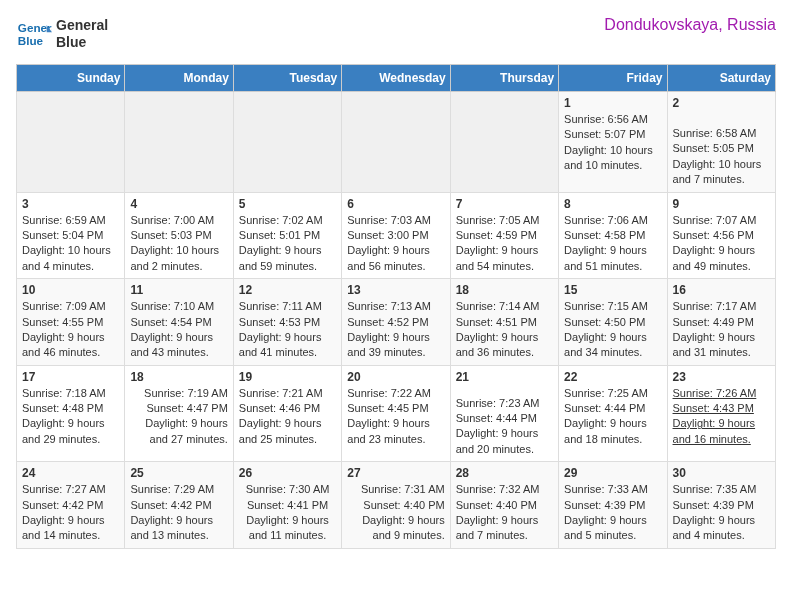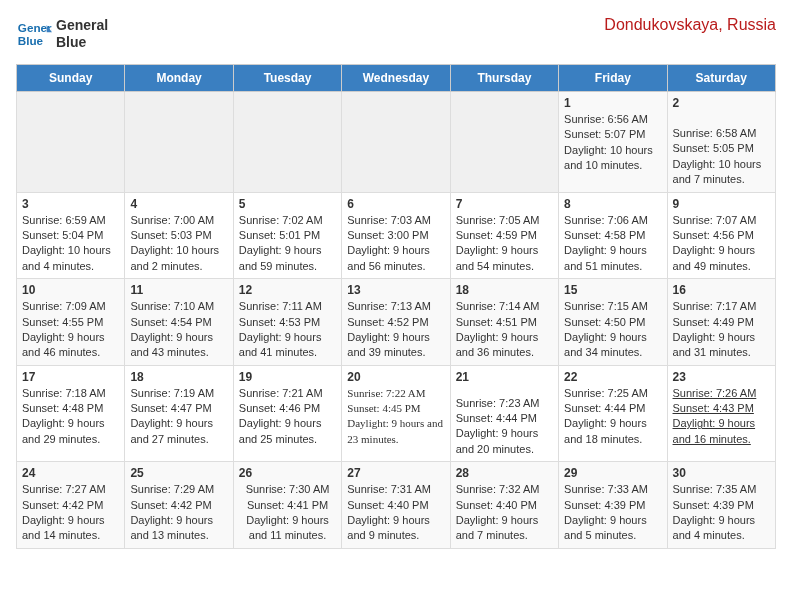--- a/index.html
+++ b/index.html
@@ -34,33 +34,33 @@
     .title-block {
       text-align: right;
     }
     .month-title {
       font-size: 32px;
       font-weight: normal;
       color: #333;
     }
     .location {
       font-size: 16px;
-      color: #b91c1c;
+      color: #a21caf;
     }
     table {
       width: 100%;
       border-collapse: collapse;
     }
     thead tr th {
       background-color: #3a7fc1;
       color: #fff;
       font-size: 12px;
       font-weight: bold;
       padding: 6px 4px;
-      text-align: center;
+      text-align: right;
       border: 1px solid #ccc;
     }
     tbody tr td {
       border: 1px solid #ddd;
       vertical-align: top;
       padding: 4px 5px;
       font-size: 10px;
       color: #333;
       width: calc(100% / 7);
       min-height: 80px;
@@ -229,33 +229,33 @@
       </tr>
       <tr>
         <td>
           <span class="day-num">17</span>
           <div class="day-info" style="white-space: pre-line;">Sunrise: 7:18 AM
 Sunset: 4:48 PM
 Daylight: 9 hours and 29 minutes.</div>
         </td>
         <td>
           <span class="day-num">18</span>
-          <div class="day-info" style="white-space: pre-line;">Sunrise: 7:19 AM
+          <div class="day-info" style="white-space: pre-line; text-align: right;">Sunrise: 7:19 AM
 Sunset: 4:47 PM
 Daylight: 9 hours and 27 minutes.</div>
         </td>
         <td>
           <span class="day-num">19</span>
           <div class="day-info" style="white-space: pre-line;">Sunrise: 7:21 AM
 Sunset: 4:46 PM
 Daylight: 9 hours and 25 minutes.</div>
         </td>
         <td>
           <span class="day-num">20</span>
-          <div class="day-info" style="white-space: pre-line; font-family: Liberation Serif, serif;">Sunrise: 7:22 AM
+          <div class="day-info" style="white-space: pre-line;">Sunrise: 7:22 AM
 Sunset: 4:45 PM
 Daylight: 9 hours and 23 minutes.</div>
         </td>
         <td>
           <span class="day-num">21</span>
           <div class="day-info" style="white-space: pre-line; margin-top: 12px;">Sunrise: 7:23 AM
 Sunset: 4:44 PM
 Daylight: 9 hours and 20 minutes.</div>
         </td>
         <td>
@@ -285,21 +285,21 @@
 Daylight: 9 hours and 13 minutes.</div>
         </td>
         <td>
           <span class="day-num">26</span>
           <div class="day-info" style="white-space: pre-line; text-align: center;">Sunrise: 7:30 AM
 Sunset: 4:41 PM
 Daylight: 9 hours and 11 minutes.</div>
         </td>
         <td>
           <span class="day-num">27</span>
-          <div class="day-info" style="white-space: pre-line;">Sunrise: 7:31 AM
+          <div class="day-info" style="white-space: pre-line; text-align: right;">Sunrise: 7:31 AM
 Sunset: 4:40 PM
 Daylight: 9 hours and 9 minutes.</div>
         </td>
         <td>
           <span class="day-num">28</span>
           <div class="day-info" style="white-space: pre-line;">Sunrise: 7:32 AM
 Sunset: 4:40 PM
 Daylight: 9 hours and 7 minutes.</div>
         </td>
         <td>

